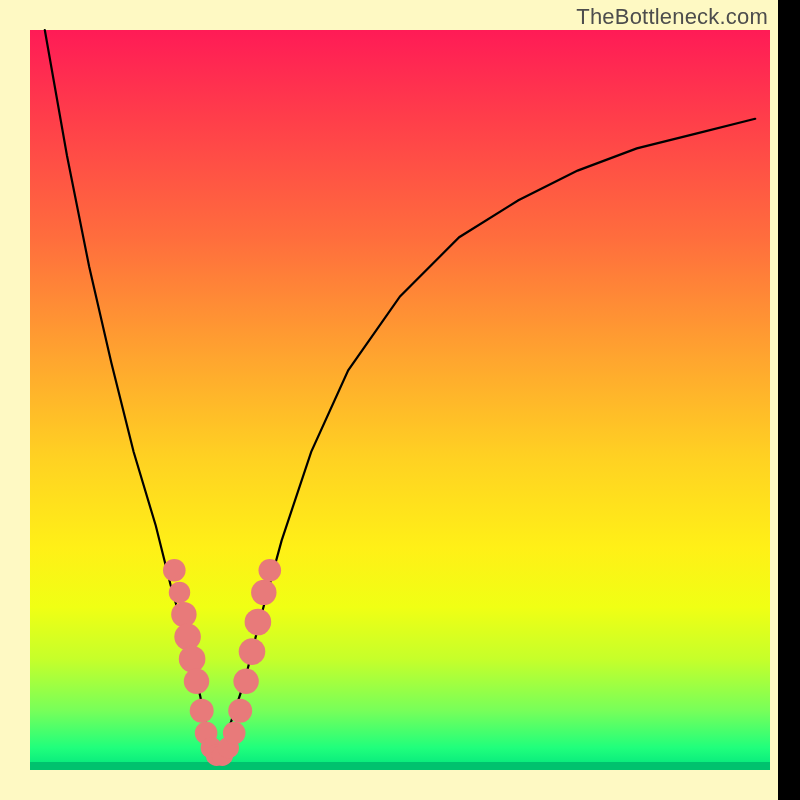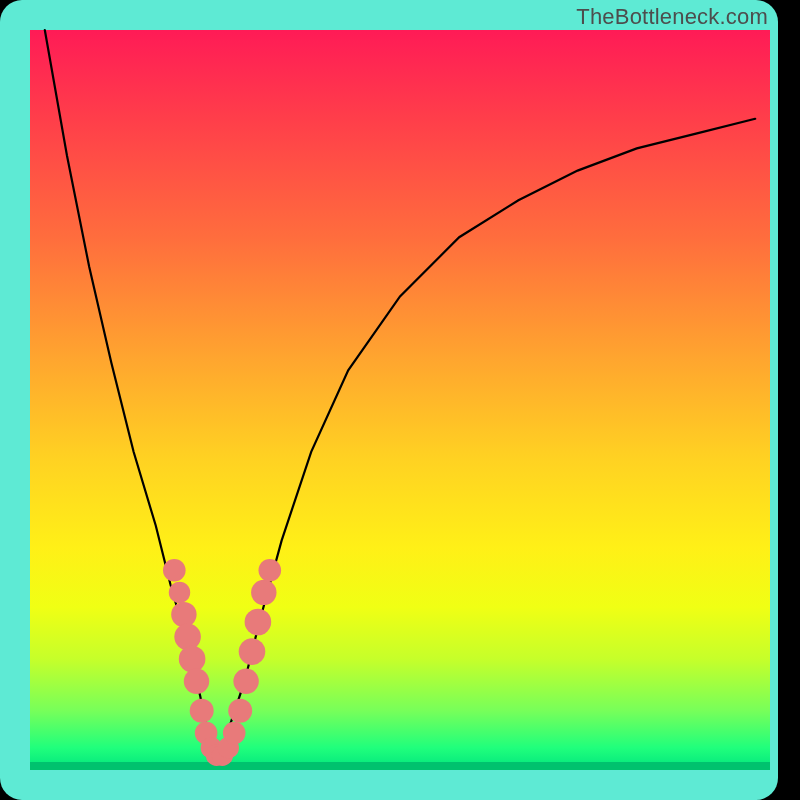--- a/index.html
+++ b/index.html
@@ -8,22 +8,21 @@
     width: 800px;
     height: 800px;
     background: #000;
     font-family: Arial, Helvetica, sans-serif;
     overflow: hidden;
   }
   .frame {
     position: absolute;
     left: 0; top: 0;
     width: 778px; height: 800px;
-    background: #5eead4;
-    border-radius: 22px;
+    background: #fef9c3;
   }
   .plot-area {
     position: absolute;
     left: 30px;
     top: 30px;
     width: 740px;
     height: 740px;
     
     background: linear-gradient(
       to bottom,

